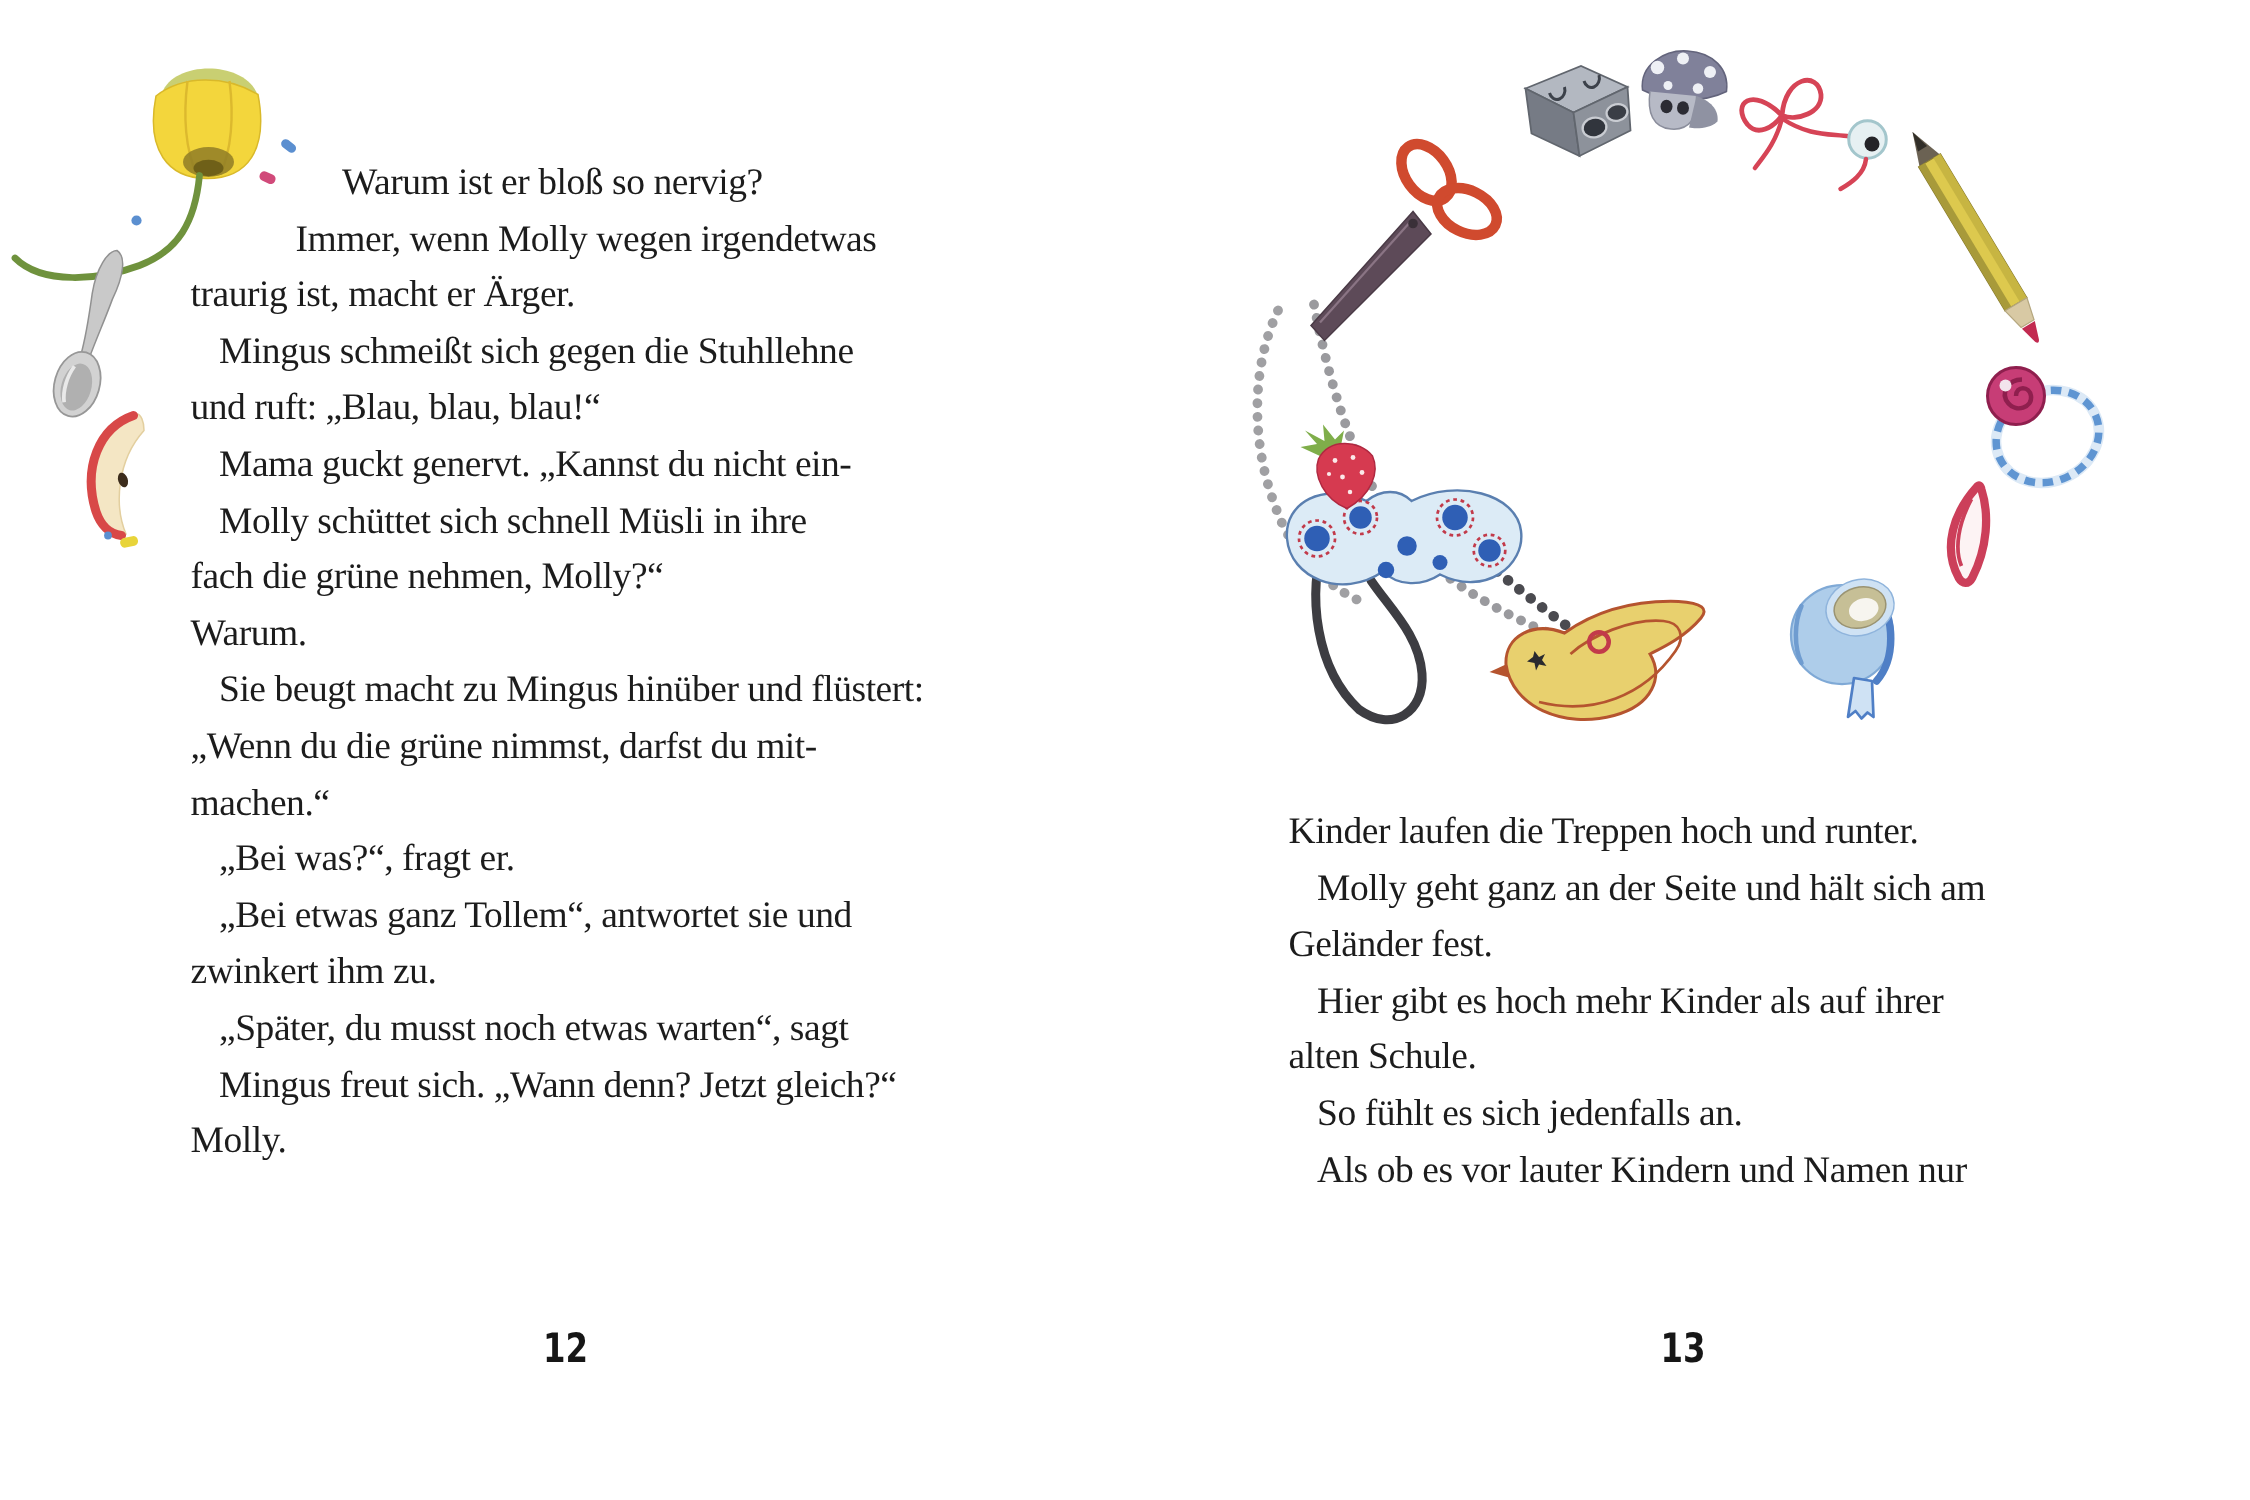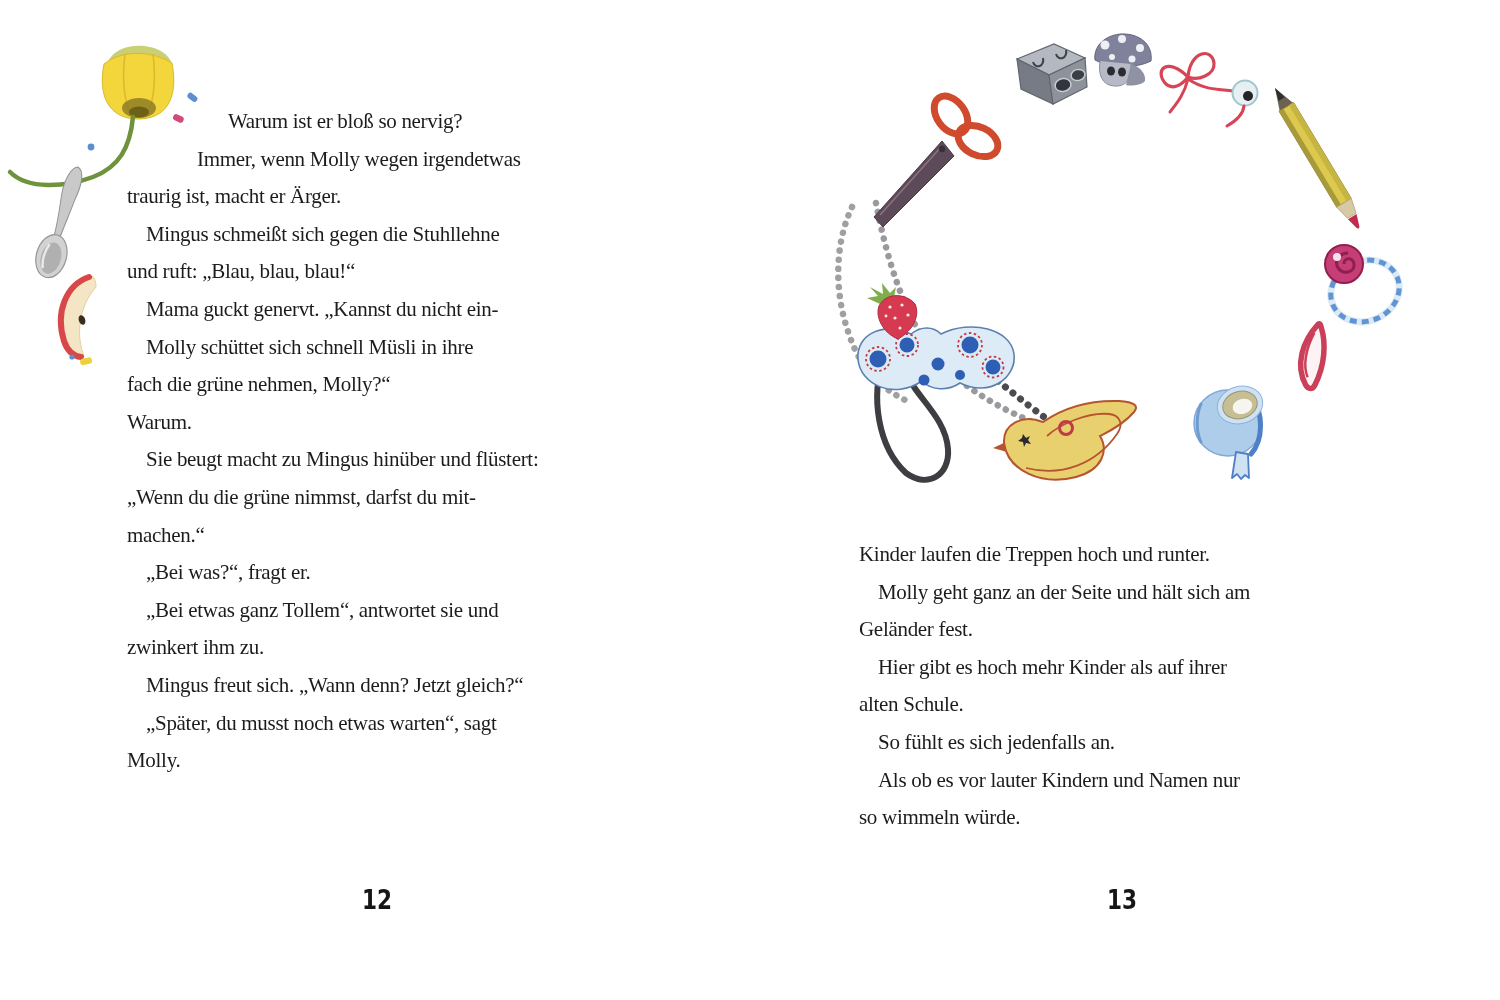--- a/index.html
+++ b/index.html
@@ -1,19 +1,19 @@
 <!DOCTYPE html>
 <html><head>
 <meta charset="utf-8">
 <style>
   html,body{margin:0;padding:0;background:#ffffff;}
   .spread{position:relative;width:1500px;height:1000px;background:#ffffff;overflow:hidden;
           font-family:"Liberation Serif", serif;color:#1b1b1b;}
   .page{position:absolute;top:0;height:1000px;}
-  .body-text{position:absolute;font-size:21px;line-height:37.6px;letter-spacing:-0.3px;color:#1c1c1c;}
+  .body-text{position:absolute;font-size:25px;line-height:37.6px;letter-spacing:-0.3px;color:#1c1c1c;}
   .left-text{left:127px;top:103px;width:560px;}
   .right-text{left:859px;top:536px;width:540px;}
   .ln{display:block;white-space:nowrap;min-height:37.6px;}
   .ind-para{padding-left:19px;}
   .ind-lg{padding-left:70px;}
   .ind-xl{padding-left:101px;}
   .page-num{position:absolute;top:884px;width:80px;text-align:center;
           font-family:"DejaVu Sans", sans-serif;font-weight:700;font-size:27px;color:#161616;
           transform:scaleX(0.8);}
   .page-num.left{left:337px;}
@@ -65,22 +65,22 @@
       <span class="ln ind-para">Mama guckt genervt. „Kannst du nicht ein-</span>
       <span class="ln ind-para">Molly schüttet sich schnell Müsli in ihre</span>
       <span class="ln">fach die grüne nehmen, Molly?“</span>
       <span class="ln">Warum.</span>
       <span class="ln ind-para">Sie beugt macht zu Mingus hinüber und flüstert:</span>
       <span class="ln">„Wenn du die grüne nimmst, darfst du mit-</span>
       <span class="ln">machen.“</span>
       <span class="ln ind-para">„Bei was?“, fragt er.</span>
       <span class="ln ind-para">„Bei etwas ganz Tollem“, antwortet sie und</span>
       <span class="ln">zwinkert ihm zu.</span>
+      <span class="ln ind-para">„Später, du musst noch etwas warten“, sagt</span>
       <span class="ln ind-para">Mingus freut sich. „Wann denn? Jetzt gleich?“</span>
-      <span class="ln ind-para">„Später, du musst noch etwas warten“, sagt</span>
       <span class="ln">Molly.</span>
     </div>
 
     <div class="page-num left">12</div>
   </div>
 
   <div class="page" style="left:750px;width:750px;">
 
     <svg width="620" height="495" viewBox="0 0 620 495" style="left:70px;top:15px;">
 
@@ -206,19 +206,18 @@
     </svg>
 
     <div class="body-text right-text" style="left:109px;">
       <span class="ln">Kinder laufen die Treppen hoch und runter.</span>
       <span class="ln ind-para">Molly geht ganz an der Seite und hält sich am</span>
       <span class="ln">Geländer fest.</span>
       <span class="ln ind-para">Hier gibt es hoch mehr Kinder als auf ihrer</span>
       <span class="ln">alten Schule.</span>
       <span class="ln ind-para">So fühlt es sich jedenfalls an.</span>
       <span class="ln ind-para">Als ob es vor lauter Kindern und Namen nur</span>
-      <span class="ln">so wimmeln würde.</span>
     </div>
 
     <div class="page-num" style="left:332px;">13</div>
   </div>
 
 </div>
 
 </body></html>

